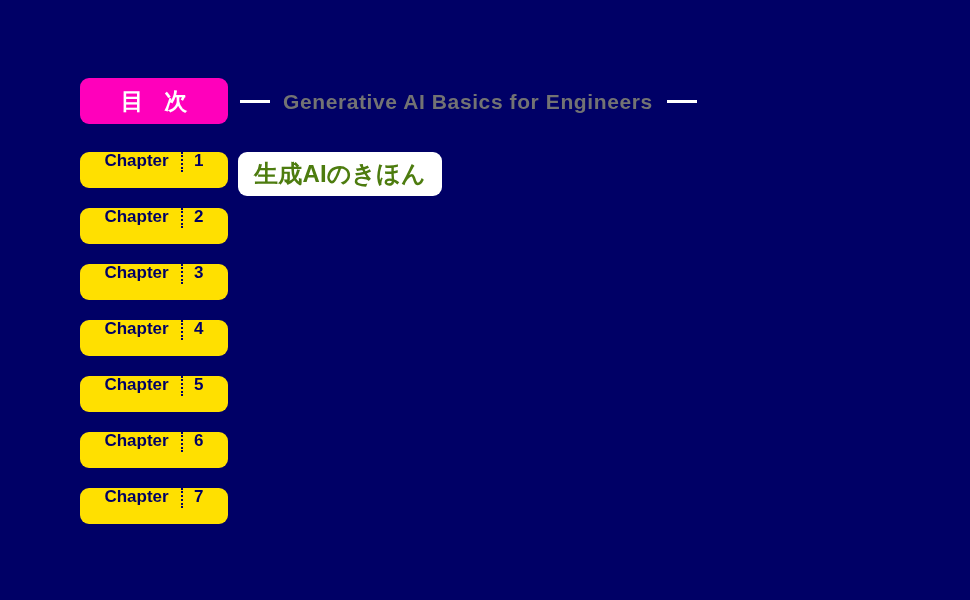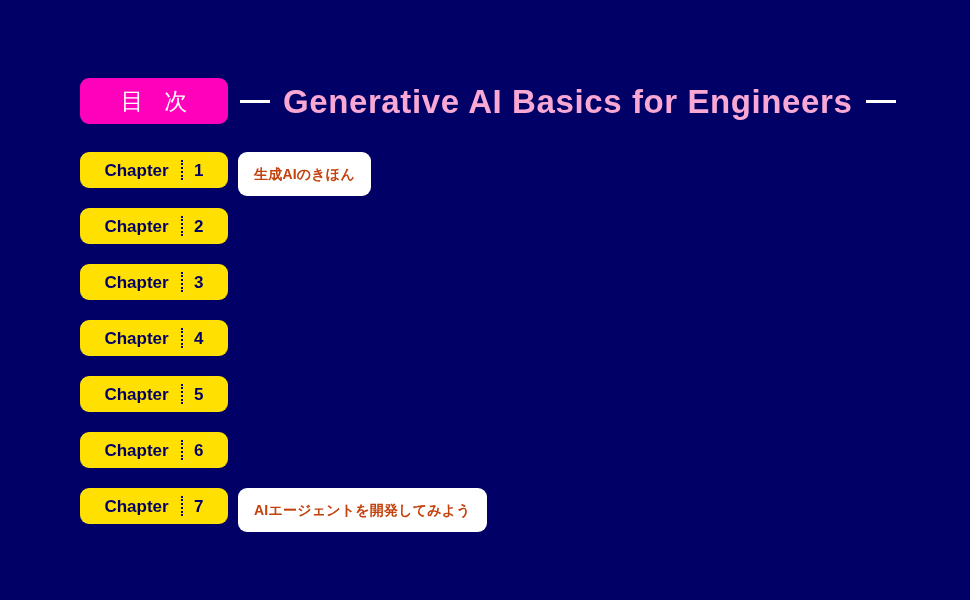--- a/index.html
+++ b/index.html
@@ -30,37 +30,37 @@
     background: #ff00bb;
     border-radius: 9px;
     display: flex;
     align-items: center;
     justify-content: center;
     box-sizing: border-box;
   }
   .toc-badge-label {
     color: #ffffff;
     font-size: 23px;
-    font-weight: normal;
+    font-weight: bold;
     letter-spacing: 7px;
     text-indent: 7px;
     line-height: 1;
     white-space: nowrap;
   }
   .rule {
     width: 30px;
     height: 3px;
     background: #ffffff;
     flex: none;
   }
   .rule.left  { margin-left: 12px; margin-right: 13px; }
   .rule.right { margin-left: 14px; }
   .header-title {
-    color: #f9a8d4;
-    font-size: 33px;
+    color: #737373;
+    font-size: 21px;
     font-weight: bold;
     letter-spacing: 0.6px;
     white-space: nowrap;
     line-height: 1;
   }
 
   
   .chapter-list {
     position: absolute;
     left: 80px;
@@ -73,21 +73,21 @@
     display: flex;
     align-items: stretch;
     height: 44px;
   }
   .chapter-pill {
     width: 148px;
     height: 36px;
     background: #ffe000;
     border-radius: 9px;
     display: flex;
-    align-items: center;
+    align-items: flex-start;
     justify-content: center;
     box-sizing: border-box;
     flex: none;
   }
   .chapter-word {
     color: #000066;
     font-size: 17px;
     font-weight: bold;
     line-height: 1;
   }
@@ -109,22 +109,22 @@
     margin-left: 10px;
     height: 44px;
     background: #ffffff;
     border-radius: 9px;
     display: flex;
     align-items: center;
     padding: 0 16px;
     box-sizing: border-box;
   }
   .chapter-title-text {
-    color: #c2410c;
-    font-size: 14px;
+    color: #4d7c0f;
+    font-size: 24px;
     font-weight: bold;
     line-height: 1;
     white-space: nowrap;
     letter-spacing: 0.2px;
   }
 </style>
 </head>
 <body>
 
 <div class="header">
@@ -181,17 +181,14 @@
         <span class="chapter-sep"></span>
         <span class="chapter-num">6</span>
       </div>
     </div>
     <div class="chapter-row">
       <div class="chapter-pill">
         <span class="chapter-word">Chapter</span>
         <span class="chapter-sep"></span>
         <span class="chapter-num">7</span>
       </div>
-      <div class="chapter-title-box">
-        <span class="chapter-title-text">AIエージェントを開発してみよう</span>
-      </div>
     </div>
   </div>
 
 </body></html>

